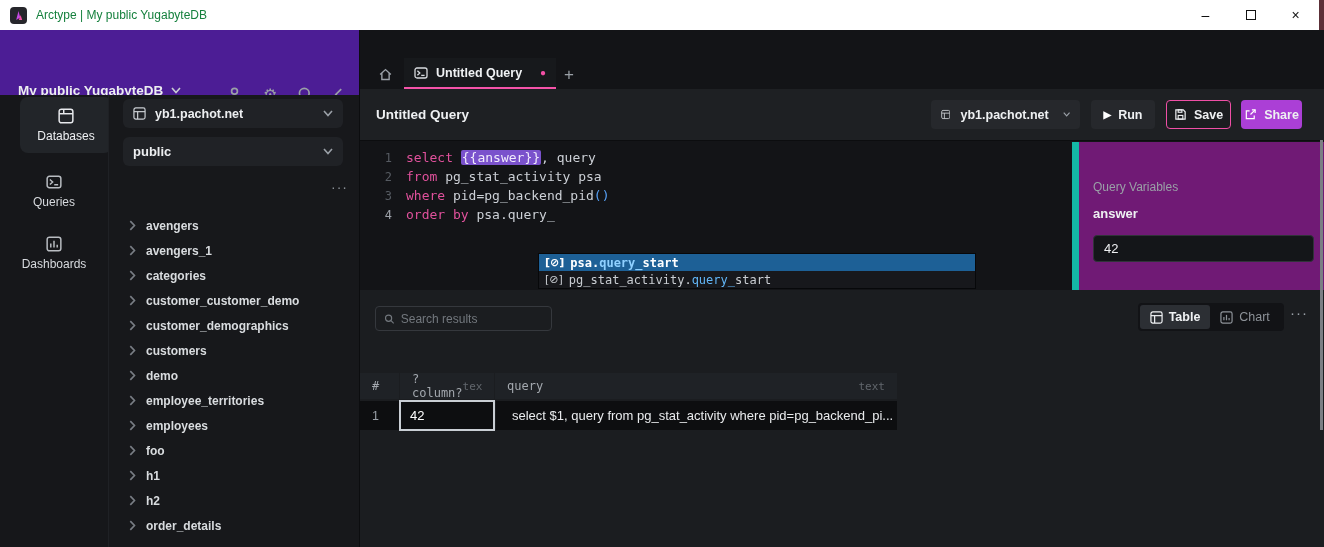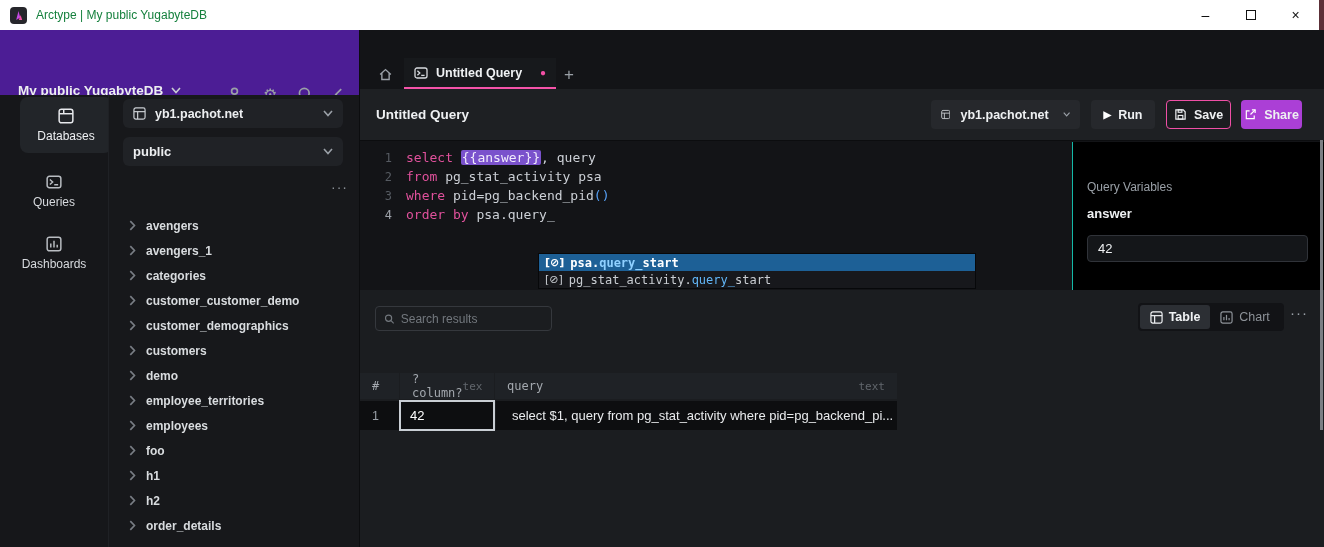--- a/index.html
+++ b/index.html
@@ -88,22 +88,22 @@
   .ac { position:absolute; left:178px; top:111px; width:438px; background:#17181c;
     border:1px solid #07080a; font-family:"DejaVu Sans Mono", monospace; font-size:12px; }
   .ac-row { height:17px; display:flex; align-items:center; gap:6px; padding:0 6px;
     color:#c9cdd2; white-space:pre; }
   .ac-row.sel { background:#1d6096; color:#ffffff; font-weight:700; }
   .ac-ico { font-family:"DejaVu Sans", sans-serif; font-size:11px; }
   .ac-match { color:#62b6f7; }
   .ac-row.sel .ac-match { color:#8fd0ff; }
 
   
-  .vars { position:absolute; left:712px; top:112px; width:252px; height:178px; background:#000000;
-    border-left:1px solid #14b8a6; }
+  .vars { position:absolute; left:712px; top:112px; width:252px; height:178px; background:#701a75;
+    border-left:7px solid #14b8a6; }
   .vars-title { position:absolute; left:14px; top:38px; color:#9aa0a7; font-size:12px; }
   .vars-name { position:absolute; left:14px; top:64px; color:#eef0f2; font-size:13px; font-weight:700; }
   .vars-input { position:absolute; left:14px; top:93px; width:221px; height:27px; background:#141619;
     border:1px solid #303339; border-radius:4px; color:#eef0f2; font-size:13px; padding:0 10px;
     outline:none; font-family:"Liberation Sans",sans-serif; }
 
   
   .results { position:absolute; left:0; top:260px; width:964px; height:257px; background:#1b1d20; }
   .rsearch { position:absolute; left:15px; top:16px; width:177px; height:25px;
     border:1px solid #35383d; border-radius:4px; display:flex; align-items:center; padding:0 8px; gap:6px; }

